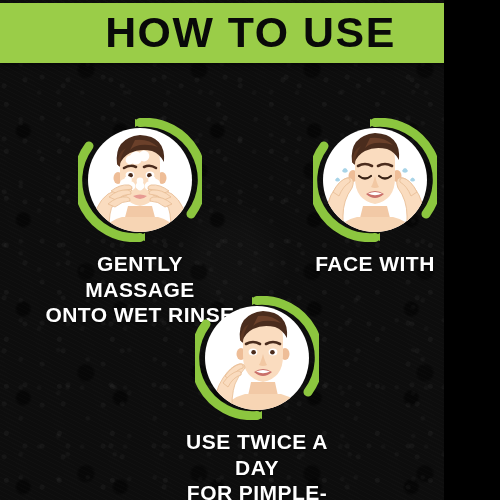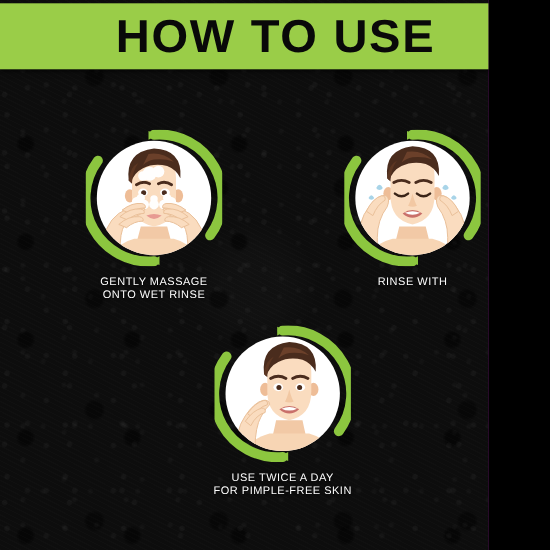--- a/index.html
+++ b/index.html
@@ -5,21 +5,21 @@
   html, body {
     margin: 0;
     padding: 0;
     background: #000;
   }
   #poster {
     position: relative;
     width: 444px;
     height: 500px;
     overflow: hidden;
-    background-color: #701a75;
+    background-color: #6d28d9;
     font-family: "Liberation Sans", sans-serif;
   }
   
   .bg-texture {
     position: absolute;
     inset: 0;
     background-color: #0d0d0d;
     background-image:
       radial-gradient(circle at 12% 22%, rgba(255,255,255,0.035) 0 2px, transparent 3px),
       radial-gradient(circle at 31% 9%,  rgba(255,255,255,0.028) 0 1.5px, transparent 3px),
@@ -84,22 +84,22 @@
     position: relative;
     width: 124px;
     height: 124px;
     margin: 0 auto;
   }
   .icon-wrap svg { display: block; }
 
   .step-label {
     margin-top: 9px;
     color: #ffffff;
-    font-size: 10px;
-    font-weight: normal;
+    font-size: 21px;
+    font-weight: bold;
     letter-spacing: .45px;
     line-height: 1.22;
     text-shadow: 0 1px 2px rgba(0,0,0,.7);
   }
   .step-label span { display: block; }
 </style>
 </head>
 <body>
 
 <div id="poster">
@@ -243,21 +243,21 @@
           </g>
 
           <g fill="#fadcbf" stroke="#e9bf99" stroke-width=".9">
             <path d="M 112 116 Q 114 84 100 68 Q 92 58 86 60 Q 82 62 85 70 Q 94 82 94 98 L 94 118 Z"></path>
             <path d="M 104 74 Q 98 62 90 60 Q 86 60 87 64 Q 94 68 98 78 Z"></path>
           </g>
         </g>
       </svg>
     </div>
     <div class="step-label">
-      <span>RINSE WITH</span>
+      <span>FACE WITH</span>
     </div>
   </div>
 
   <div class="step step-3">
     <div class="icon-wrap">
       <svg width="124" height="124" viewBox="0 0 124 124">
         <defs>
           <clipPath id="c3">
               <circle cx="62" cy="62" r="52"></circle>
             </clipPath>

